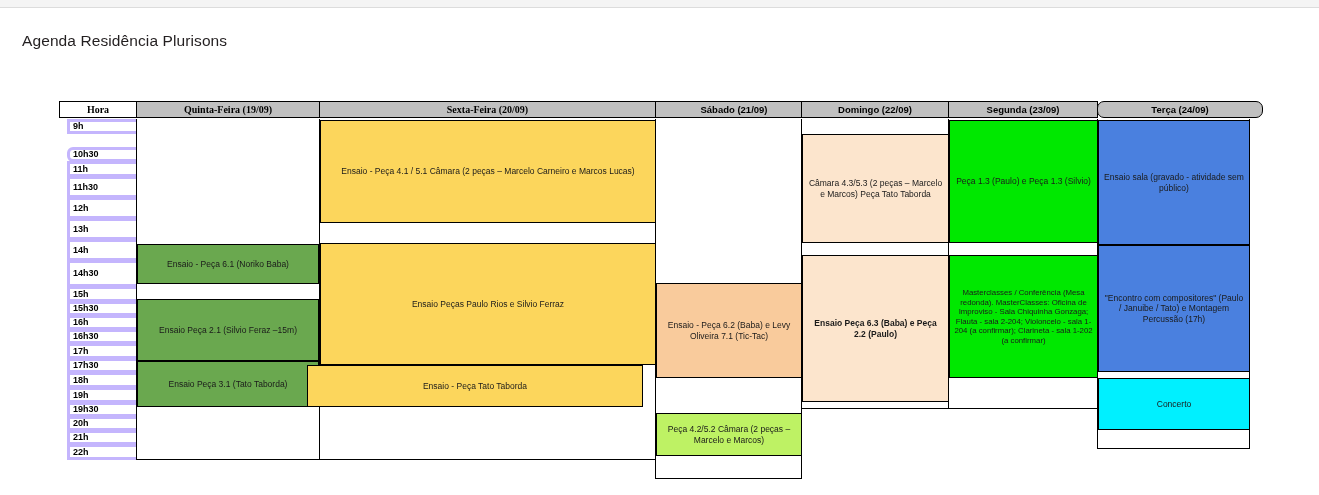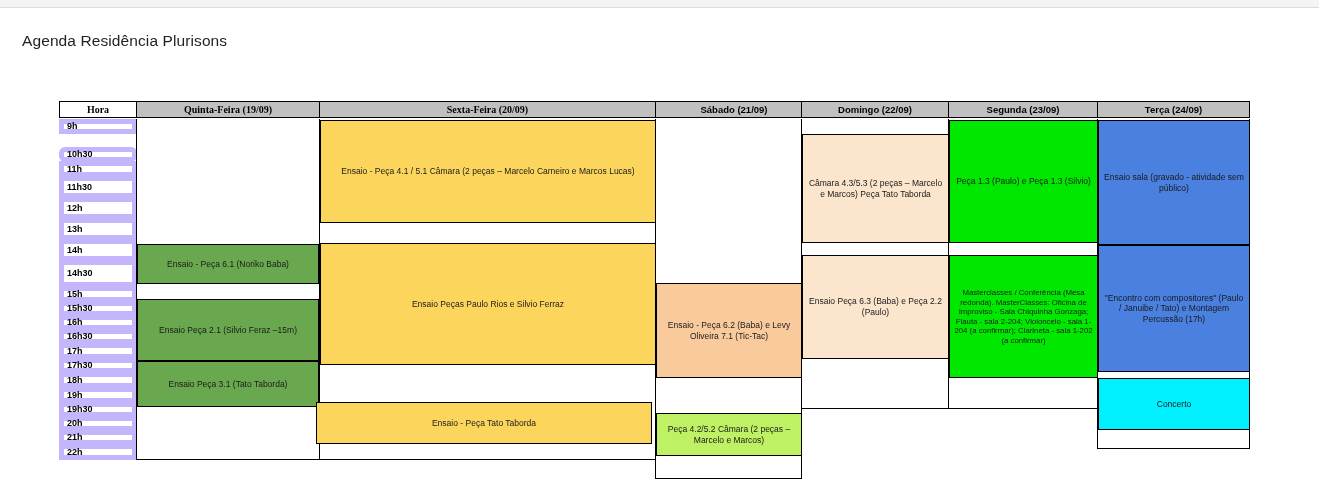--- a/index.html
+++ b/index.html
@@ -63,24 +63,24 @@
     font-family: "Liberation Serif", serif;
   }
   .hdr-cell.sans {
     font-family: "Liberation Sans", sans-serif;
     font-size: 9.5px;
   }
 
   
   .hour-cell {
     position: absolute;
-    left: 0;
+    left: 8px;
     width: 78px;
     box-sizing: border-box;
-    border: 5px solid #c4b5fd;
+    border: 3px solid #c4b5fd;
     background: #ffffff;
     font-size: 9px;
     font-weight: bold;
     color: #000;
     display: flex;
     align-items: center;
     padding-left: 3px;
     line-height: 1;
   }
 
@@ -121,21 +121,21 @@
 
 <div id="schedule">
 
   <div class="hdr-row">
     <div class="hdr-cell hora" style="left:0px;width:78px;">Hora</div>
     <div class="hdr-cell" style="left:77px;width:184px;">Quinta-Feira (19/09)</div>
     <div class="hdr-cell" style="left:260px;width:337px;">Sexta-Feira (20/09)</div>
     <div class="hdr-cell sans" style="left:596px;width:158px;">Sábado (21/09)</div>
     <div class="hdr-cell sans" style="left:742px;width:148px;">Domingo (22/09)</div>
     <div class="hdr-cell sans" style="left:889px;width:150px;">Segunda (23/09)</div>
-    <div class="hdr-cell sans" style="left:1038px;width:153px;">Terça (24/09)</div>
+    <div class="hdr-cell sans" style="left:1038px;width:166px;border-radius:7px;">Terça (24/09)</div>
   </div>
 
   <div class="hour-cell" style="top:18px;  height:15px;">9h</div>
   <div class="hour-cell" style="top:32px;  height:15px;margin-top:33px;">10h</div>
   <div class="hour-cell" style="top:46px;  height:15px;border-radius:6px;">10h30</div>
   <div class="hour-cell" style="top:60px;  height:16px;">11h</div>
   <div class="hour-cell" style="top:75px;  height:22px;">11h30</div>
   <div class="hour-cell" style="top:96px;  height:22px;">12h</div>
   <div class="hour-cell" style="top:117px; height:22px;">13h</div>
   <div class="hour-cell" style="top:138px; height:22px;">14h</div>
@@ -159,27 +159,27 @@
   <div class="day-col" style="left:742px; width:148px; top:18px; height:290px;"></div>
   <div class="day-col" style="left:889px; width:150px; top:18px; height:290px;"></div>
   <div class="day-col" style="left:1038px;width:153px; top:18px; height:330px;"></div>
 
   <div class="ev" style="left:78px;  width:182px; top:143px; height:40px; background:#6aa84f;">Ensaio - Peça 6.1 (Noriko Baba)</div>
   <div class="ev" style="left:78px;  width:182px; top:198px; height:62px; background:#6aa84f;">Ensaio Peça 2.1 (Silvio Feraz –15m)</div>
   <div class="ev" style="left:78px;  width:182px; top:260px; height:46px; background:#6aa84f;">Ensaio Peça 3.1 (Tato Taborda)</div>
 
   <div class="ev" style="left:261px; width:336px; top:19px;  height:103px; background:#fcd65c;">Ensaio - Peça 4.1 / 5.1 Câmara (2 peças – Marcelo Carneiro e Marcos Lucas)</div>
   <div class="ev" style="left:261px; width:336px; top:142px; height:122px; background:#fcd65c;">Ensaio Peças Paulo Rios e Silvio Ferraz</div>
-  <div class="ev" style="left:257px; width:336px; top:264px; height:42px; background:#fcd65c;margin-top:37px;">Ensaio - Peça Tato Taborda</div>
+  <div class="ev" style="left:248px; width:336px; top:264px; height:42px; background:#fcd65c;">Ensaio - Peça Tato Taborda</div>
 
   <div class="ev" style="left:597px; width:146px; top:182px; height:95px; background:#f9cb9c;">Ensaio - Peça 6.2 (Baba) e Levy Oliveira 7.1 (Tic-Tac)</div>
   <div class="ev" style="left:597px; width:146px; top:312px; height:43px; background:#bef264;">Peça 4.2/5.2 Câmara (2 peças – Marcelo e Marcos)</div>
 
   <div class="ev" style="left:743px; width:147px; top:33px;  height:109px; background:#fce5cd;">Câmara 4.3/5.3 (2 peças – Marcelo e Marcos) Peça Tato Taborda</div>
-  <div class="ev" style="left:743px; width:147px; top:154px; height:104px; background:#fce5cd;">Ensaio Peça 6.3 (Baba) e Peça 2.2 (Paulo)</div>
+  <div class="ev" style="left:743px; width:147px; top:154px; height:147px; background:#fce5cd;font-weight:bold;">Ensaio Peça 6.3 (Baba) e Peça 2.2 (Paulo)</div>
 
   <div class="ev" style="left:890px; width:149px; top:19px;  height:123px; background:#00e800;">Peça 1.3 (Paulo) e Peça 1.3 (Silvio)</div>
   <div class="ev tiny" style="left:890px; width:149px; top:154px; height:123px; background:#00e800;">Masterclasses / Conferência (Mesa redonda). MasterClasses: Oficina de Improviso - Sala Chiquinha Gonzaga; Flauta - sala 2-204; Violoncelo - sala 1-204 (a confirmar); Clarineta - sala 1-202 (a confirmar)</div>
 
   <div class="ev" style="left:1039px; width:152px; top:19px;  height:125px; background:#4a80df;">Ensaio sala (gravado - atividade sem público)</div>
   <div class="ev" style="left:1039px; width:152px; top:144px; height:127px; background:#4a80df;">"Encontro com compositores" (Paulo / Januibe / Tato) e Montagem Percussão (17h)</div>
   <div class="ev" style="left:1039px; width:152px; top:277px; height:52px; background:#00f0ff;">Concerto</div>
 
 </div>
 

